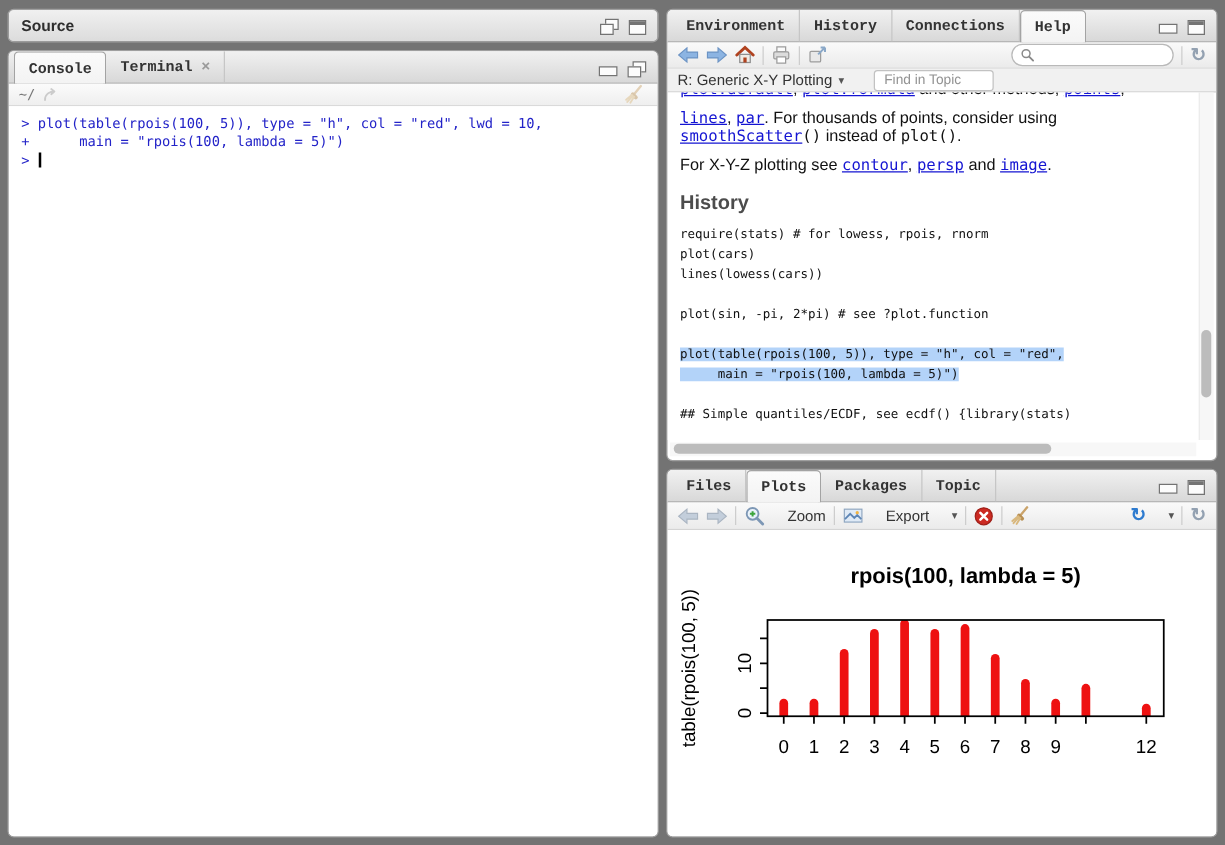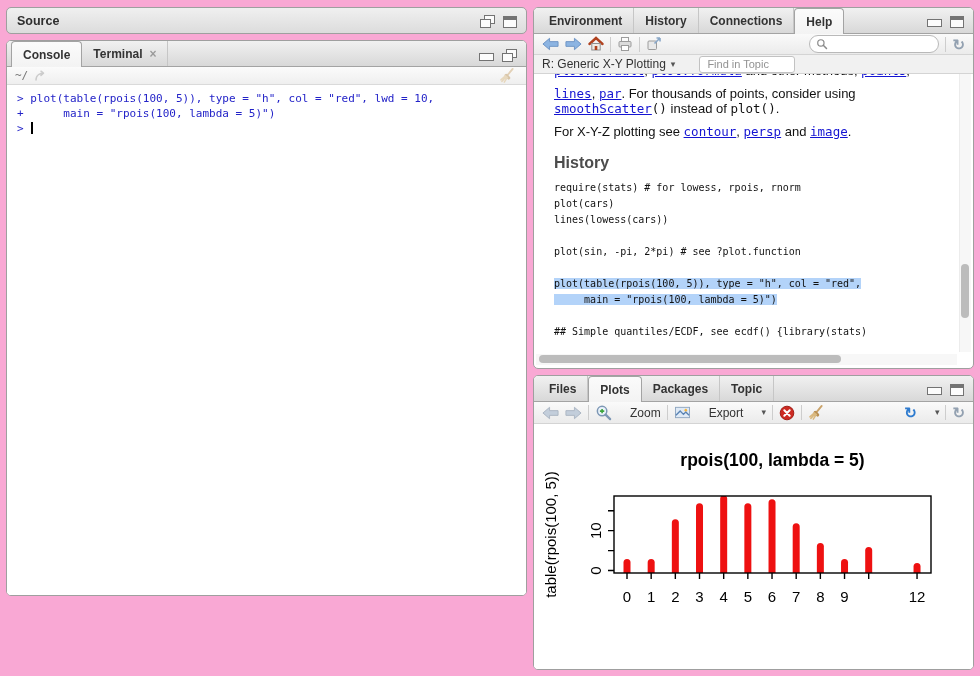--- a/index.html
+++ b/index.html
@@ -1,27 +1,27 @@
 <!DOCTYPE html>
 <html><head>
 <meta charset="utf-8">
 <style>
   html,body{margin:0;padding:0;background:#e2e2e2;}
-  .app{position:relative;width:980px;height:676px;background:#f9a8d4;font-family:"Liberation Sans",sans-serif;overflow:hidden;}
+  .app{position:relative;width:980px;height:676px;background:#737373;font-family:"Liberation Sans",sans-serif;overflow:hidden;}
   .pane{position:absolute;background:#fff;border:1px solid #9f9f9f;border-radius:5px;overflow:hidden;box-sizing:border-box;}
   #source-pane{left:6px;top:7px;width:521px;height:27px;background:linear-gradient(#f0f0f0,#dcdcdc);}
-  #console-pane{left:6px;top:40px;width:521px;height:556px;}
+  #console-pane{left:6px;top:40px;width:521px;height:630px;}
   #help-pane{left:533px;top:7px;width:441px;height:362px;}
   #plots-pane{left:533px;top:375px;width:441px;height:295px;}
 
   .titlebar{height:100%;display:flex;align-items:center;padding:0 10px;}
   .pane-title{font-size:12.5px;font-weight:bold;color:#2e2e2e;}
 
   
-  .tabstrip{display:flex;align-items:flex-start;height:26px;background:linear-gradient(#f1f1f1,#d8d8d8);border-bottom:1px solid #a3a3a3;padding-left:4px;box-sizing:border-box;}
+  .tabstrip{display:flex;align-items:flex-start;height:26px;background:linear-gradient(#f1f1f1,#d8d8d8);border-bottom:1px solid #a3a3a3;padding-left:4px;box-sizing:border-box;font-family:Liberation Mono, monospace;}
   .tab{height:25px;box-sizing:border-box;padding:0 11px;font-size:12px;font-weight:bold;color:#333;display:flex;align-items:center;gap:5px;border-right:1px solid #c6c6c6;}
   .tab.active{background:linear-gradient(#fbfbfb,#f3f3f3);border:1px solid #a3a3a3;border-bottom:none;height:26px;margin-bottom:-1px;border-radius:4px 4px 0 0;position:relative;z-index:3;}
   .tab-close{color:#9a9a9a;font-size:12px;font-weight:bold;margin-left:2px;}
 
   
   .winbtns{position:absolute;top:8px;right:9px;display:flex;gap:8px;align-items:flex-end;z-index:6;}
   #source-pane .winbtns{top:8px;}
   .wb{display:inline-block;position:relative;}
   .wb-min{width:13px;height:6px;border:1.5px solid #737373;background:#fcfcfc;margin-bottom:1px;}
   .wb-max{width:12px;height:10px;border:1.5px solid #737373;background:#fcfcfc;}
@@ -49,21 +49,21 @@
   .find-input{width:80px;height:15px;font-size:11px;border:1px solid #c2c2c2;border-radius:3px;margin-left:18px;padding:0 7px;color:#333;outline:none;font-family:"Liberation Sans",sans-serif;background:#fff;}
   .find-input::placeholder{color:#929292;}
 
   
   .console-output{position:absolute;left:0;right:0;top:44px;bottom:0;background:#fff;padding:6px 16px 0 10px;cursor:text;}
   .console-line{font-family:"DejaVu Sans Mono",monospace;font-size:11px;line-height:15px;color:#2323c8;white-space:pre;}
   .cursor{display:inline-block;width:1.5px;height:12px;background:#000;vertical-align:-2px;margin-left:1px;}
   .wd-label{font-family:"DejaVu Sans Mono",monospace;font-size:11px;color:#777;}
 
   
-  .help-content{position:absolute;left:0;top:66px;right:14px;bottom:16px;background:#fff;padding:0 4px 0 20px;overflow:hidden;font-size:13px;color:#111;line-height:15px;}
+  .help-content{position:absolute;left:0;top:66px;right:14px;bottom:16px;background:#fff;padding:0 4px 0 10px;overflow:hidden;font-size:13px;color:#111;line-height:15px;}
   .clipped{height:5px;overflow:hidden;}
   .clipped > div{margin-top:-11px;white-space:nowrap;}
   .help-content p{margin:7px 0 8px;}
   .hlink{font-family:"DejaVu Sans Mono",monospace;font-size:12.5px;color:#1414d2;text-decoration:underline;cursor:pointer;}
   .hcode{font-family:"DejaVu Sans Mono",monospace;font-size:12.5px;color:#111;}
   .examples-h{font-size:16px;font-weight:bold;color:#4c4c4c;margin:16px 0 10px;}
   .code-line{font-family:"DejaVu Sans Mono",monospace;font-size:10px;line-height:16px;white-space:pre;}
   .code-line .sel{background:#b3d3f9;}
   
   .vscroll{position:absolute;top:66px;right:2px;bottom:16px;width:11px;background:#f7f7f7;border-left:1px solid #ececec;}

